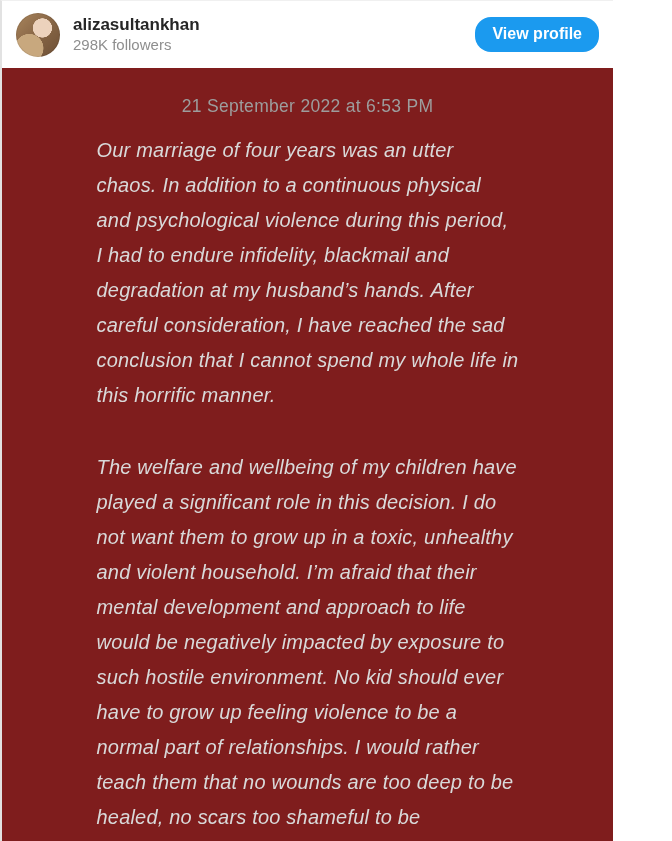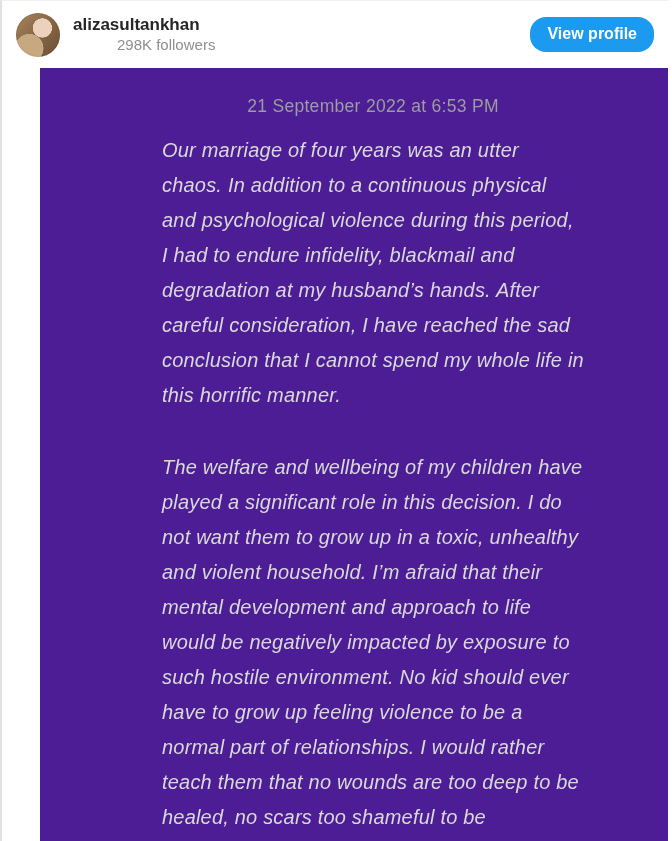--- a/index.html
+++ b/index.html
@@ -3,21 +3,21 @@
 <meta charset="utf-8">
 <style>
   html, body {
     margin: 0;
     padding: 0;
     background: #ffffff;
     font-family: "Liberation Sans", sans-serif;
   }
   .embed {
     position: relative;
-    width: 668px;
+    width: 613px;
     height: 841px;
     box-sizing: border-box;
     background: #ffffff;
     border-left: 2px solid #e2e2e2;
     border-top: 1px solid #f0f0f0;
     overflow: hidden;
   }
   
   .embed-header {
     height: 67px;
@@ -49,44 +49,42 @@
     font-weight: bold;
     color: #262626;
     line-height: 20px;
     cursor: pointer;
   }
   .followers {
     font-size: 15px;
     color: #8e8e8e;
     line-height: 18px;
     margin-top: 1px;
-    margin-left: 44px;
   }
   .view-profile {
     flex: 0 0 auto;
     background: var(--accent-blue, #1b9aef);
     color: #ffffff;
     font-family: "Liberation Sans", sans-serif;
     font-weight: bold;
     font-size: 16px;
     border: none;
     border-radius: 16px;
     padding: 8px 17px 9px 17px;
     margin-right: 2px;
     cursor: pointer;
   }
   
   .media {
     position: relative;
     width: 100%;
     height: 774px;
-    background: #4c1d95;
+    background: #7f1d1d;
     box-sizing: border-box;
     cursor: pointer;
-    margin-left: 38px;
   }
   .post-date {
     padding-top: 28px;
     text-align: center;
     font-size: 17.5px;
     letter-spacing: 0.3px;
     color: #9d9d9d;
     font-style: normal;
   }
   .text-block {

